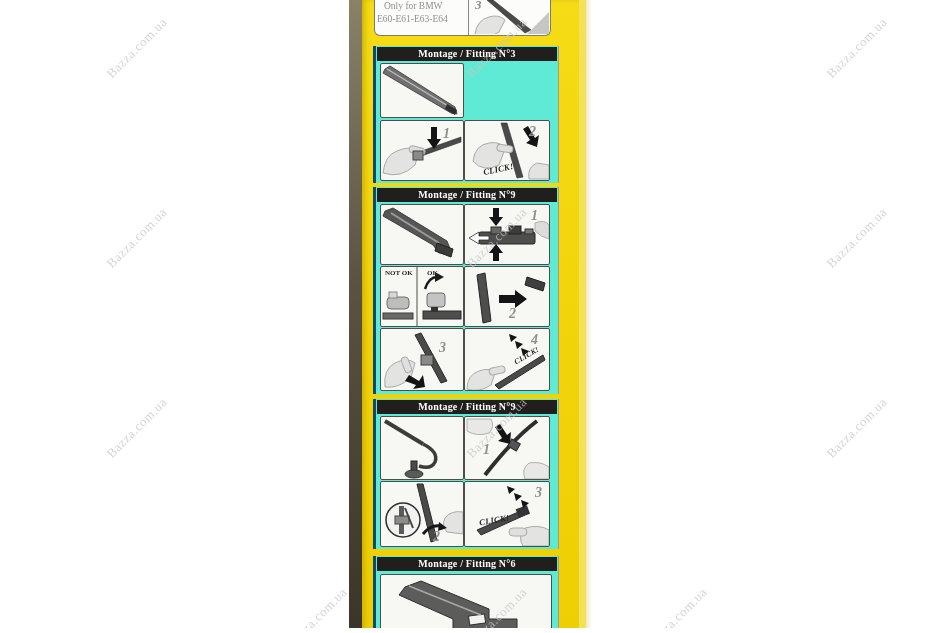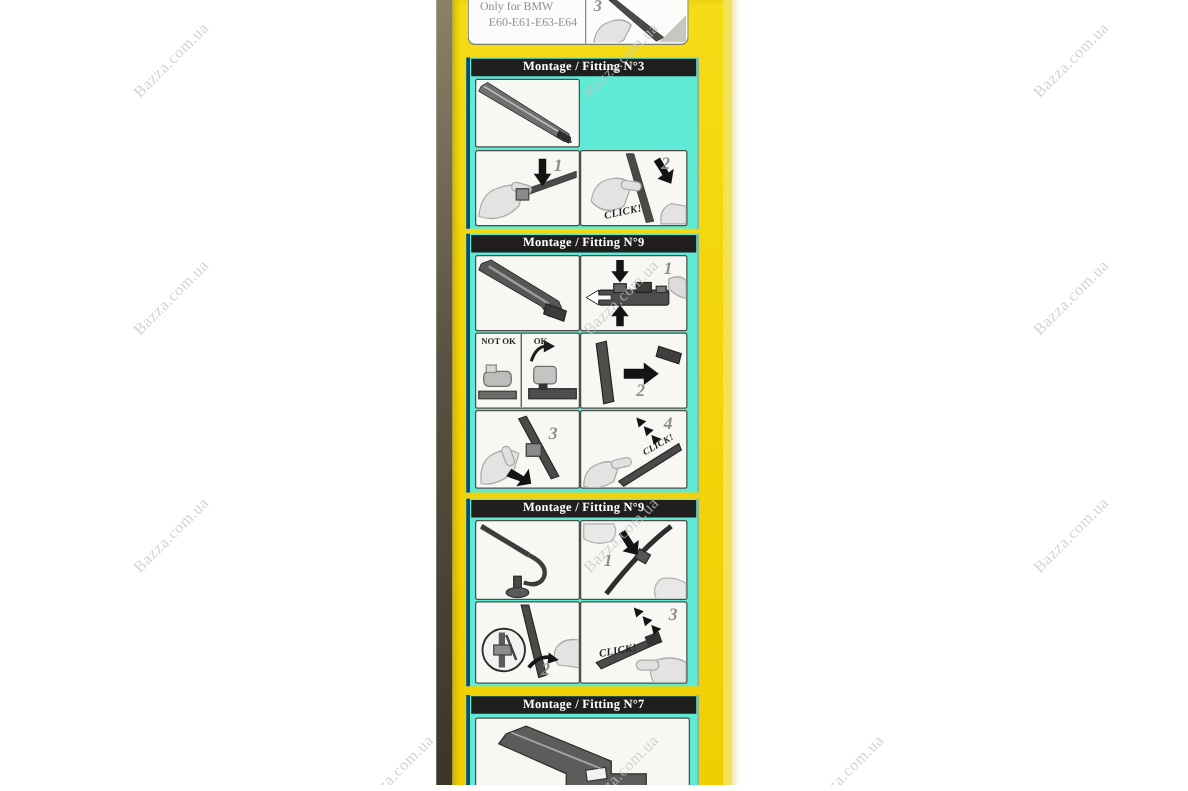--- a/index.html
+++ b/index.html
@@ -45,21 +45,21 @@
 <div id="stage">
 
   <div class="abs" id="box-left-edge"></div>
   <div class="abs" id="box-face"></div>
   <div class="abs" id="box-right-bright"></div>
   <div class="abs" id="box-right-fade"></div>
 
   <div class="abs" id="top-panel">
     <div class="divider"></div>
     <span class="bmw-text" style="left:9px;top:0px">Only for BMW</span>
-    <span class="bmw-text" style="left:16px;top:13px">E60-E61-E63-E64</span>
+    <span class="bmw-text" style="left:2px;top:13px">E60-E61-E63-E64</span>
     <span class="step" style="left:100px;top:-2px;font-size:13px">3</span>
     <svg width="80" height="34" style="position:absolute;left:94px;top:0">
       <polygon points="18,0 24,0 62,30 56,33" fill="#4a4a48" stroke="#2c2c2c" stroke-width="0.6"></polygon>
       <path d="M6,34 Q8,20 20,17 Q30,14 36,20 L30,32 Q18,40 6,34 Z" fill="#e3e3e1" stroke="#aaa"></path>
       <polygon points="58,34 80,12 80,34" fill="#c6c6c2"></polygon>
     </svg>
   </div>
 
   <div class="abs card" style="left:373px;top:46px;width:182px;height:137px">
     <div class="abs hdr">Montage / Fitting N°3</div>
@@ -217,21 +217,21 @@
         <polygon points="42,4 50,7 44,12" fill="#141414"></polygon>
         <polygon points="49,11 57,14 51,19" fill="#141414"></polygon>
         <polygon points="56,18 64,21 58,26" fill="#141414"></polygon>
       </svg>
       <span class="step" style="left:70px;top:4px">3</span>
       <span class="click" style="left:14px;top:33px;transform:rotate(-10deg)">CLICK!</span>
     </div>
   </div>
 
   <div class="abs card" style="left:373px;top:556px;width:182px;height:77px">
-    <div class="abs hdr">Montage / Fitting N°7</div>
+    <div class="abs hdr">Montage / Fitting N°6</div>
     <div class="abs panel" style="left:4px;top:18px;width:170px;height:59px">
       <svg width="170" height="59" viewBox="0 0 170 59">
         <polygon points="24,12 40,6 108,34 108,44 136,44 136,59 72,59 72,44 18,20" fill="#5c5c5a" stroke="#2e2e2c" stroke-width="1"></polygon>
         <polygon points="88,40 104,40 104,49 88,49" fill="#f2f2f0" stroke="#333" transform="rotate(-8 96 44)"></polygon>
         <line x1="28" y1="11" x2="100" y2="40" stroke="#a8a8a6" stroke-width="1.5"></line>
       </svg>
     </div>
   </div>
 
   <div class="abs" id="watermark-layer">

